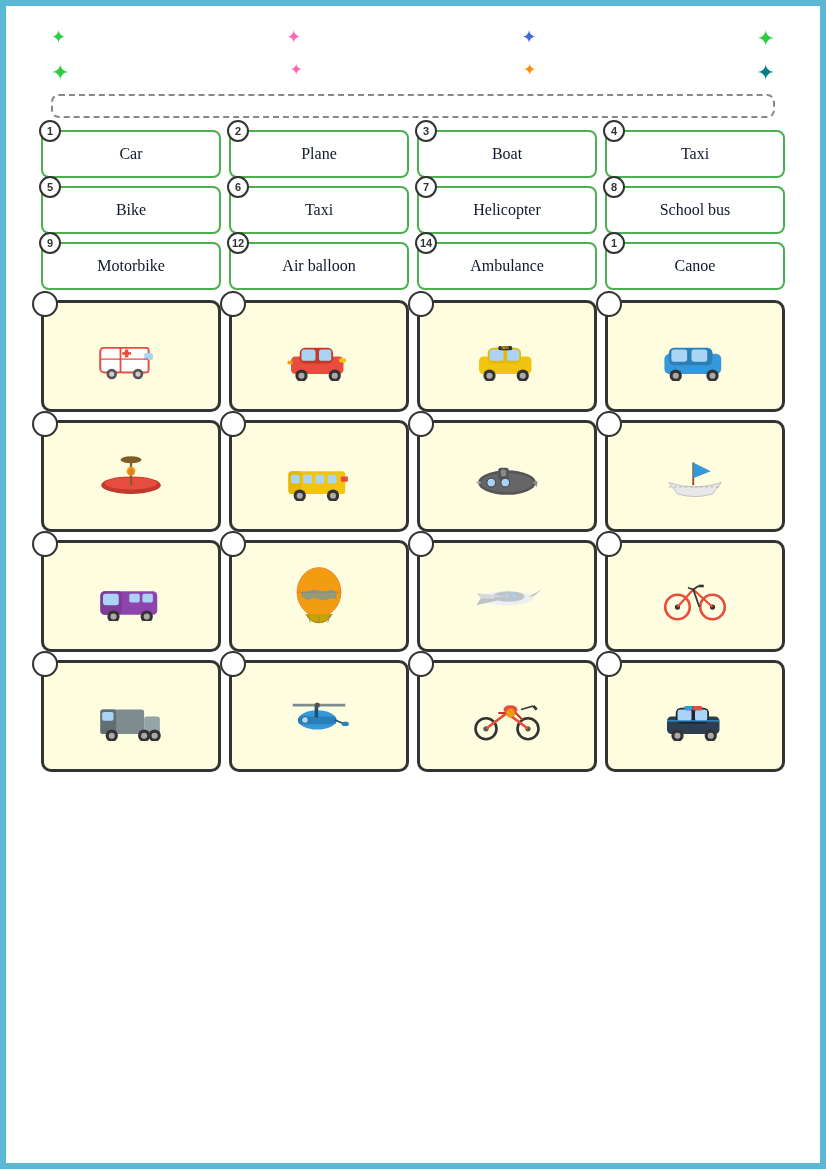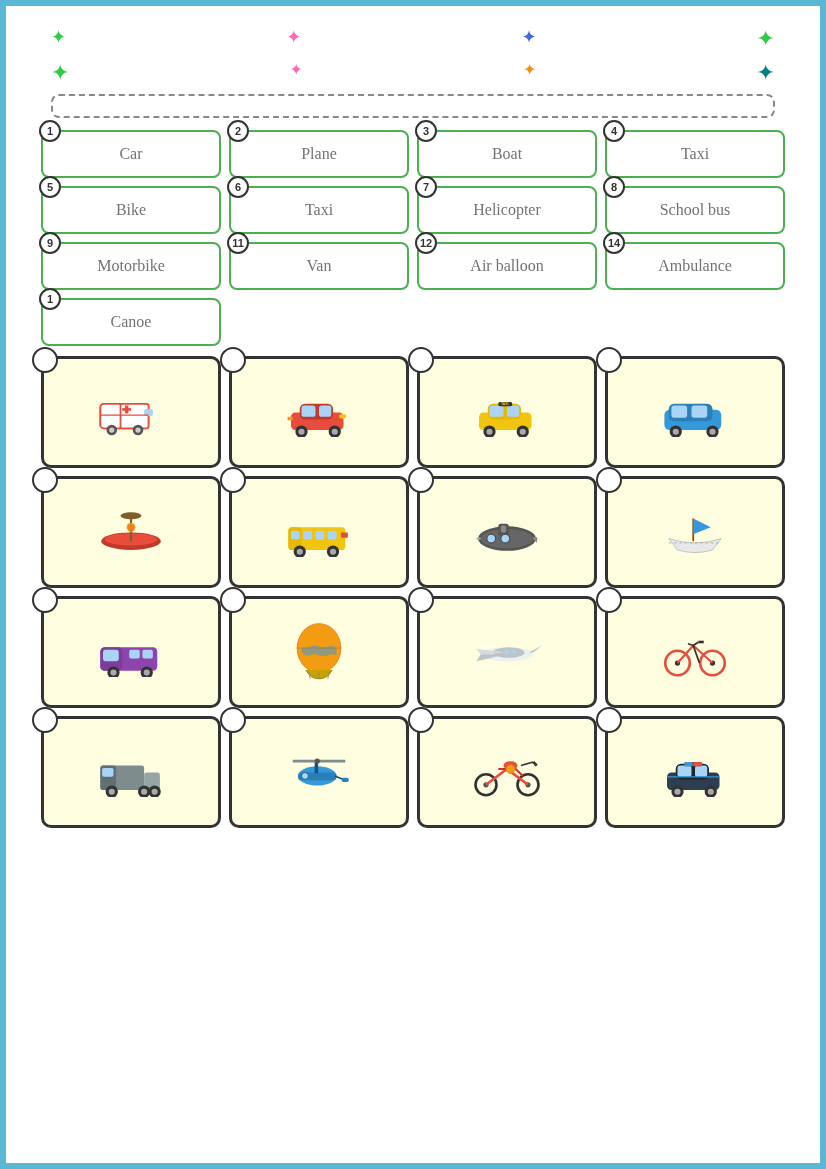--- a/index.html
+++ b/index.html
@@ -70,21 +70,21 @@
       font-size: 11px;
       display: flex;
       align-items: center;
       justify-content: center;
       font-weight: bold;
       color: #333;
     }
     .word-label {
       font-size: 16px;
       font-family: 'Comic Sans MS', cursive;
-      color: #737373;
+      color: #0f172a;
       text-align: center;
     }
     .pictures-section {
       margin: 10px 10px 0 10px;
     }
     .pictures-grid {
       display: grid;
       grid-template-columns: repeat(4, 1fr);
       gap: 8px;
       margin-bottom: 8px;
@@ -179,24 +179,20 @@
     <div class="word-num">7</div>
     <div class="word-label">Helicopter</div>
   </div>
       <div class="word-cell">
     <div class="word-num">8</div>
     <div class="word-label">School bus</div>
   </div>
       <div class="word-cell">
     <div class="word-num">9</div>
     <div class="word-label">Motorbike</div>
-  </div>
-      <div class="word-cell">
-    <div class="word-num">11</div>
-    <div class="word-label">Van</div>
   </div>
       <div class="word-cell">
     <div class="word-num">12</div>
     <div class="word-label">Air balloon</div>
   </div>
       <div class="word-cell">
     <div class="word-num">14</div>
     <div class="word-label">Ambulance</div>
   </div>
       <div class="word-cell">

